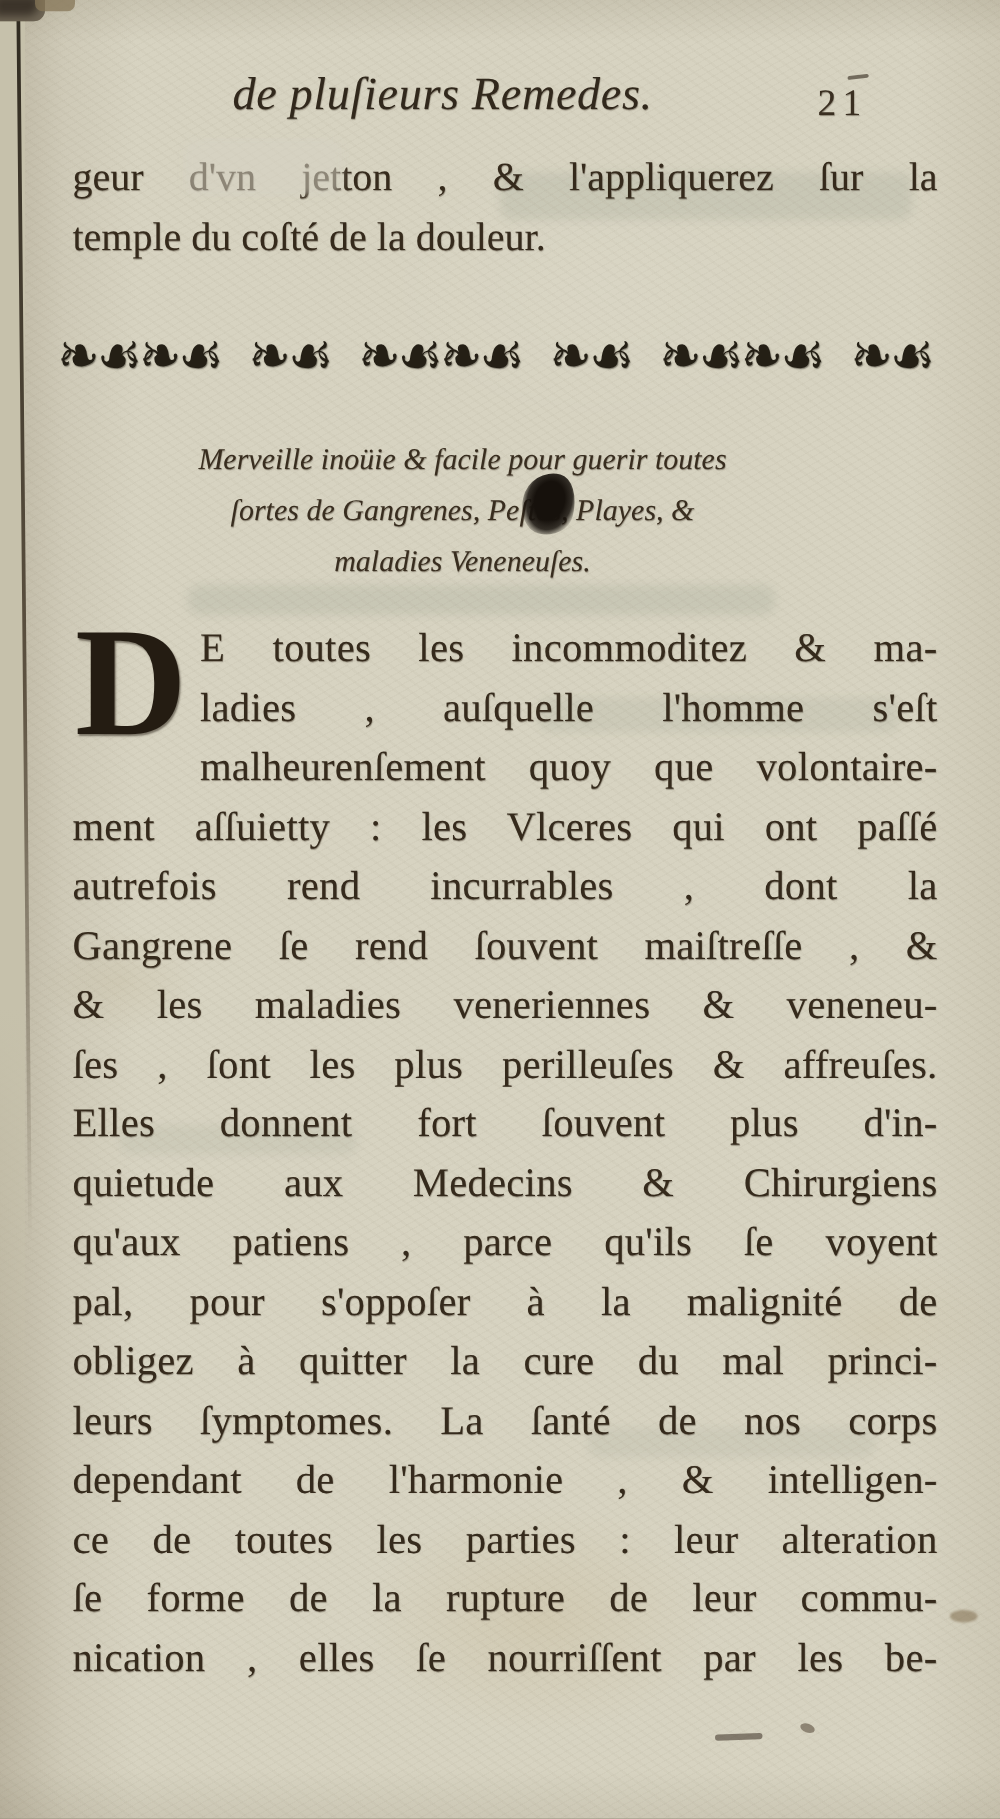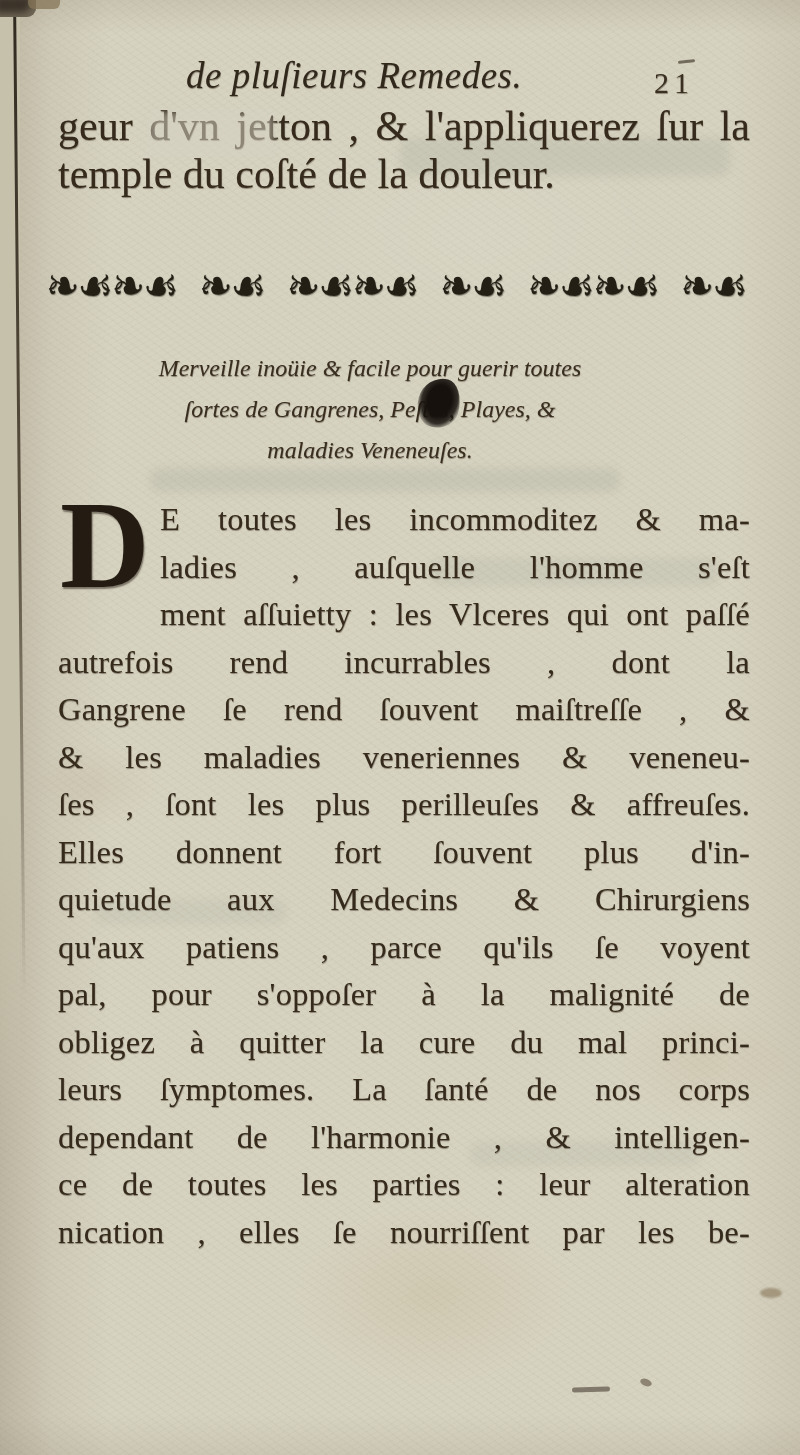--- a/index.html
+++ b/index.html
@@ -37,22 +37,22 @@
   
   .running-header{ position:absolute; left:58px; top:54px; width:700px; height:52px; }
   .header-title{ position:absolute; left:128px; top:0; font-style:italic; font-size:37px;
     letter-spacing:0.5px; color:#31281c; }
   .page-number{ position:absolute; left:596px; top:12px; font-size:30px; letter-spacing:5px;
     color:#3a2f21; }
   .num-mark{ position:absolute; left:620px; top:6px; width:17px; height:3px;
     background:rgba(62,52,40,0.65); transform:rotate(-7deg); border-radius:2px; }
 
   
-  .intro{ position:absolute; left:58px; top:102px; width:692px;
-    font-size:42px; line-height:48px; }
+  .intro{ position:absolute; left:58px; top:117px; width:692px;
+    font-size:32px; line-height:48px; }
   .jline{ text-align:justify; text-align-last:justify; white-space:normal; }
   .fade-patch{ position:absolute; left:148px; top:112px; width:126px; height:44px;
     background:rgba(214,210,194,0.55); filter:blur(3px); border-radius:10px; }
 
   
   .ornament-band{ position:absolute; left:46px; top:248px; width:700px; height:74px;
     display:flex; justify-content:space-between; align-items:center;
     font-family:"DejaVu Sans",sans-serif; font-size:40px; letter-spacing:-2px;
     color:#241f15; text-shadow:0.6px 0.8px 0.9px rgba(36,31,21,0.5); }
   .ornament-band span{ transform:scaleY(1.25); }
@@ -132,33 +132,35 @@
     <div>Merveille inoüie &amp; facile pour guerir toutes</div>
     <div>ſortes de Gangrenes, Peſtes, Playes, &amp;</div>
     <div>maladies Veneneuſes.</div>
   </div>
   <div class="ink-blot"></div>
 
   <div class="body-par ink">
     <div class="drop-cap">D</div>
     <div class="jline">E toutes les incommoditez &amp; ma-</div>
     <div class="jline">ladies , auſquelle l'homme s'eſt</div>
+    <div class="jline">malheurenſement quoy que volontaire-</div>
     <div class="jline">ment aſſuietty : les Vlceres qui ont paſſé</div>
     <div class="jline">autrefois rend incurrables , dont la</div>
     <div class="jline">Gangrene ſe rend ſouvent maiſtreſſe , &amp;</div>
     <div class="jline">&amp; les maladies veneriennes &amp; veneneu-</div>
     <div class="jline">ſes , ſont les plus perilleuſes &amp; affreuſes.</div>
     <div class="jline">Elles donnent fort ſouvent plus d'in-</div>
     <div class="jline">quietude aux Medecins &amp; Chirurgiens</div>
     <div class="jline">qu'aux patiens , parce qu'ils ſe voyent</div>
     <div class="jline">pal, pour s'oppoſer à la malignité de</div>
     <div class="jline">obligez à quitter la cure du mal princi-</div>
     <div class="jline">leurs ſymptomes. La ſanté de nos corps</div>
     <div class="jline">dependant de l'harmonie , &amp; intelligen-</div>
     <div class="jline">ce de toutes les parties : leur alteration</div>
+    <div class="jline">ſe forme de la rupture de leur commu-</div>
     <div class="jline">nication , elles ſe nourriſſent par les be-</div>
   </div>
 
   <div class="bottom-dash"></div>
   <div class="bottom-speck"></div>
   <div class="stain-smudge"></div>
 
 </div>
 
 </body></html>

